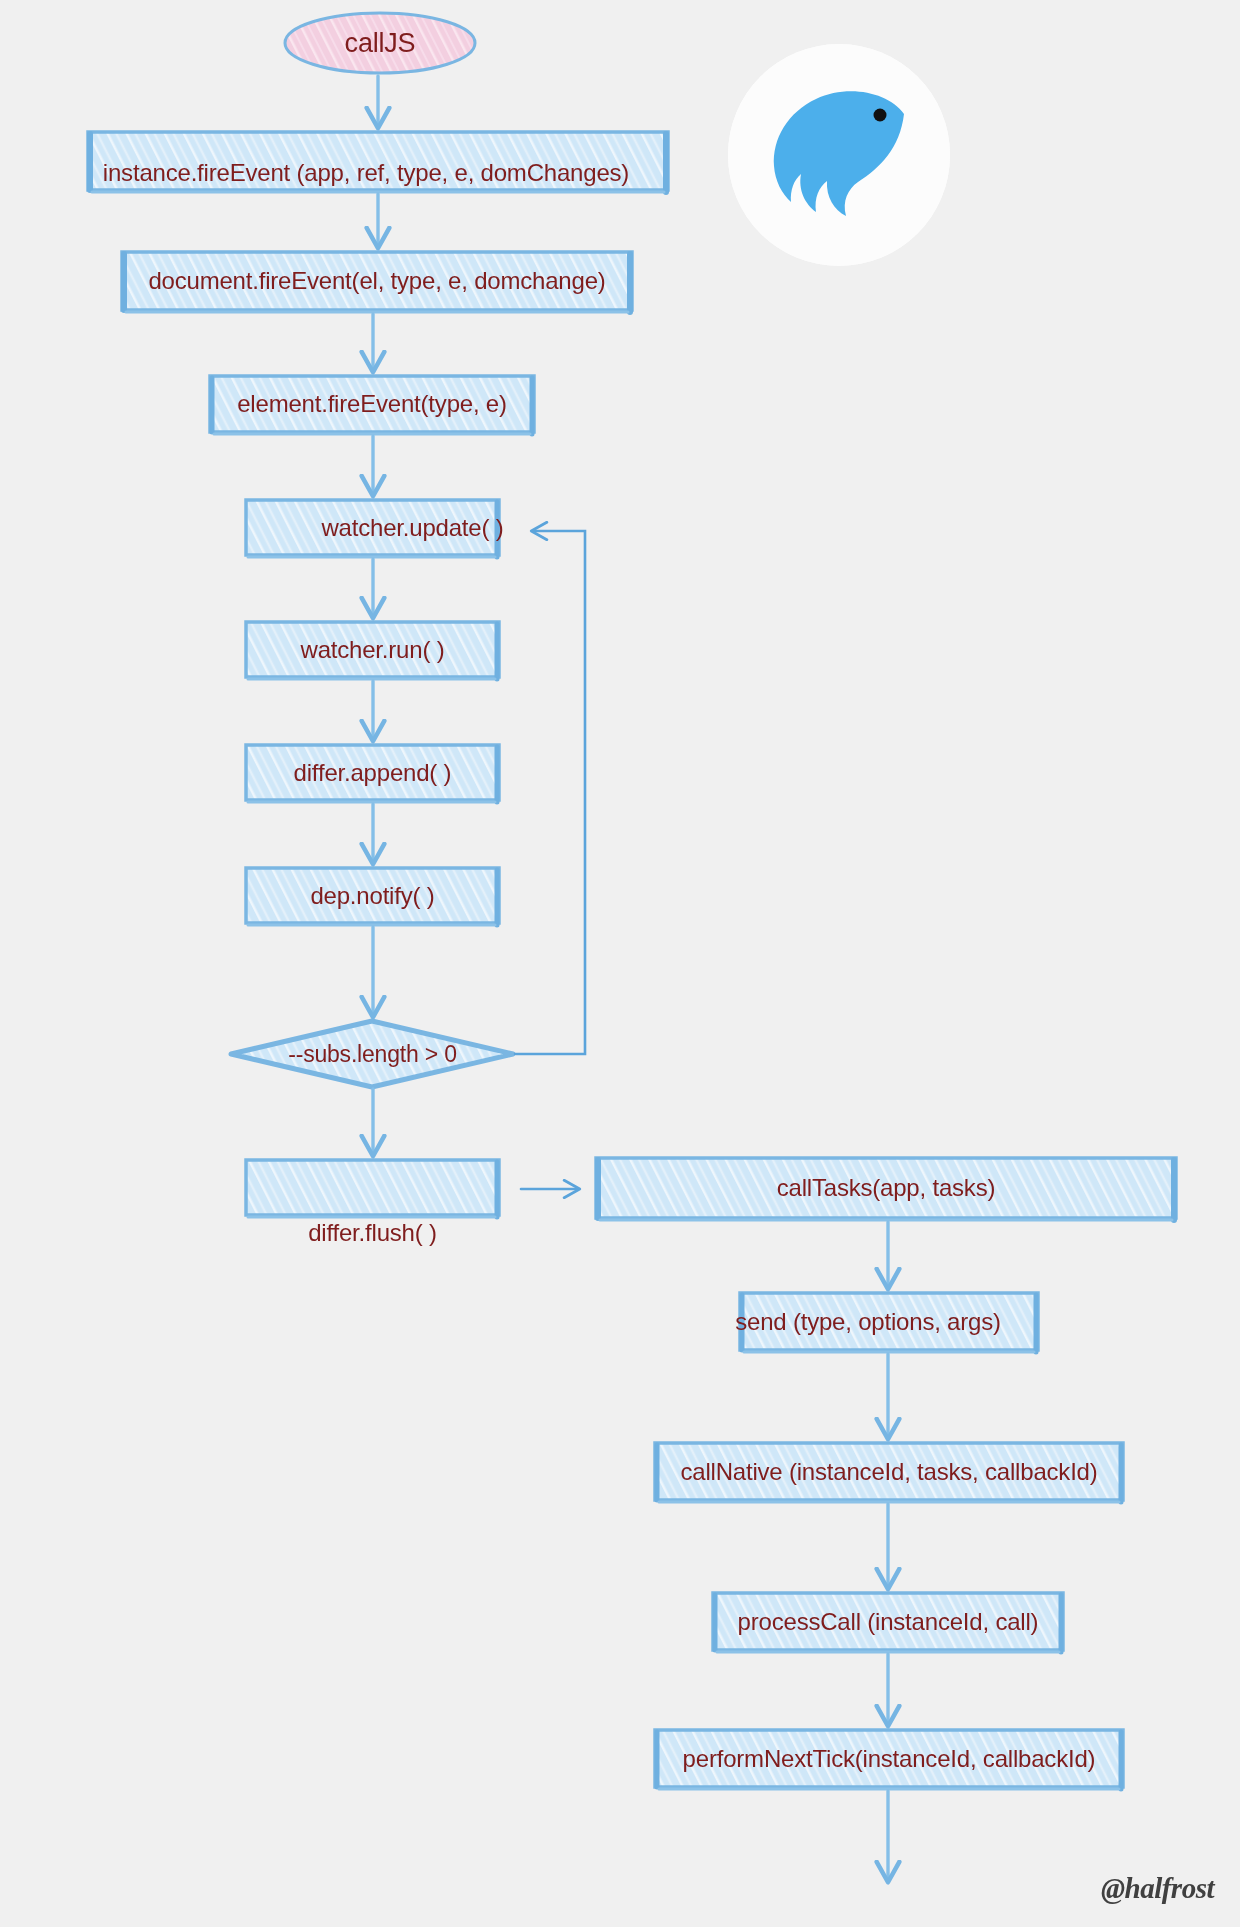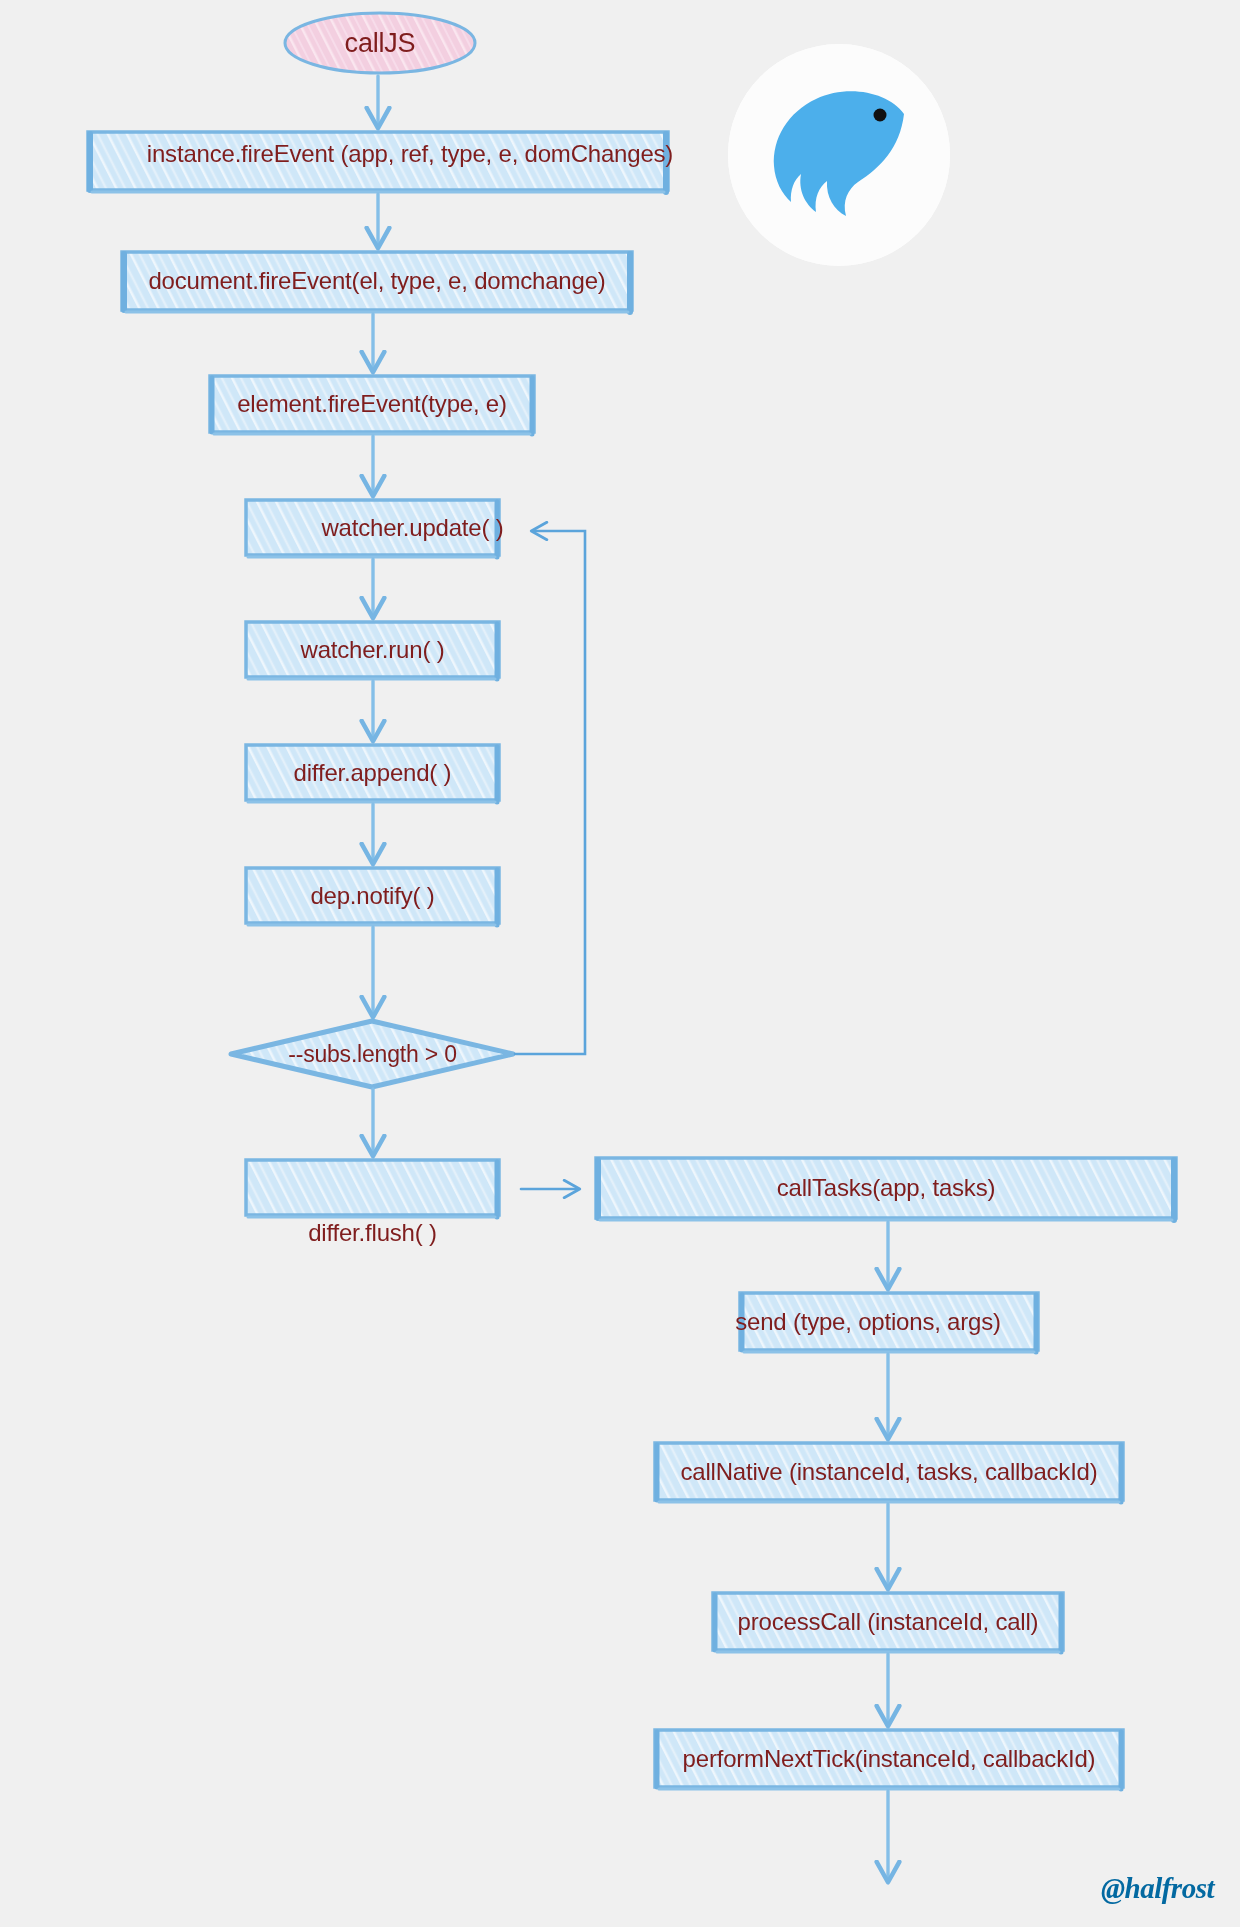--- a/index.html
+++ b/index.html
@@ -62,21 +62,21 @@
 
   
   #watermark {
     position: absolute;
     right: 26px;
     bottom: 22px;
     font-family: "Liberation Serif", serif;
     font-weight: bold;
     font-style: italic;
     font-size: 29px;
-    color: #0369a1;
+    color: #404040;
     letter-spacing: -0.5px;
   }
 </style>
 </head>
 <body>
 
 <svg id="canvas" viewBox="0 0 1240 1927" xmlns="http://www.w3.org/2000/svg">
   <defs>
 
     <pattern id="hatch" width="17" height="17" patternTransform="rotate(-27)" patternUnits="userSpaceOnUse">
@@ -232,21 +232,21 @@
              C 86 154, 91 143, 99 137
              C 98 153, 106 166, 118 172
              C 114 157, 120 145, 130 138
              C 152 124, 172 104, 176 70 Z" fill="#4cafeb"></path>
     <circle cx="152" cy="71" r="6.5" fill="#111111"></circle>
   </svg>
 </div>
 
 <div class="node-label start" style="left:285px; top:22px; width:190px; height:42px;">callJS</div>
 
-<div class="node-label" style="left:88px; top:125px; width:556px; height:58px;margin-left:44px;">instance.fireEvent (app, ref, type, e, domChanges)</div>
+<div class="node-label" style="left:88px; top:144px; width:556px; height:58px;">instance.fireEvent (app, ref, type, e, domChanges)</div>
 
 <div class="node-label" style="left:122px; top:252px; width:510px; height:58px;">document.fireEvent(el, type, e, domchange)</div>
 
 <div class="node-label" style="left:210px; top:376px; width:324px; height:56px;">element.fireEvent(type, e)</div>
 
 <div class="node-label" style="left:246px; top:500px; width:253px; height:55px;padding-left:40px;">watcher.update( )</div>
 
 <div class="node-label" style="left:246px; top:622px; width:253px; height:55px;">watcher.run( )</div>
 
 <div class="node-label" style="left:246px; top:745px; width:253px; height:55px;">differ.append( )</div>

